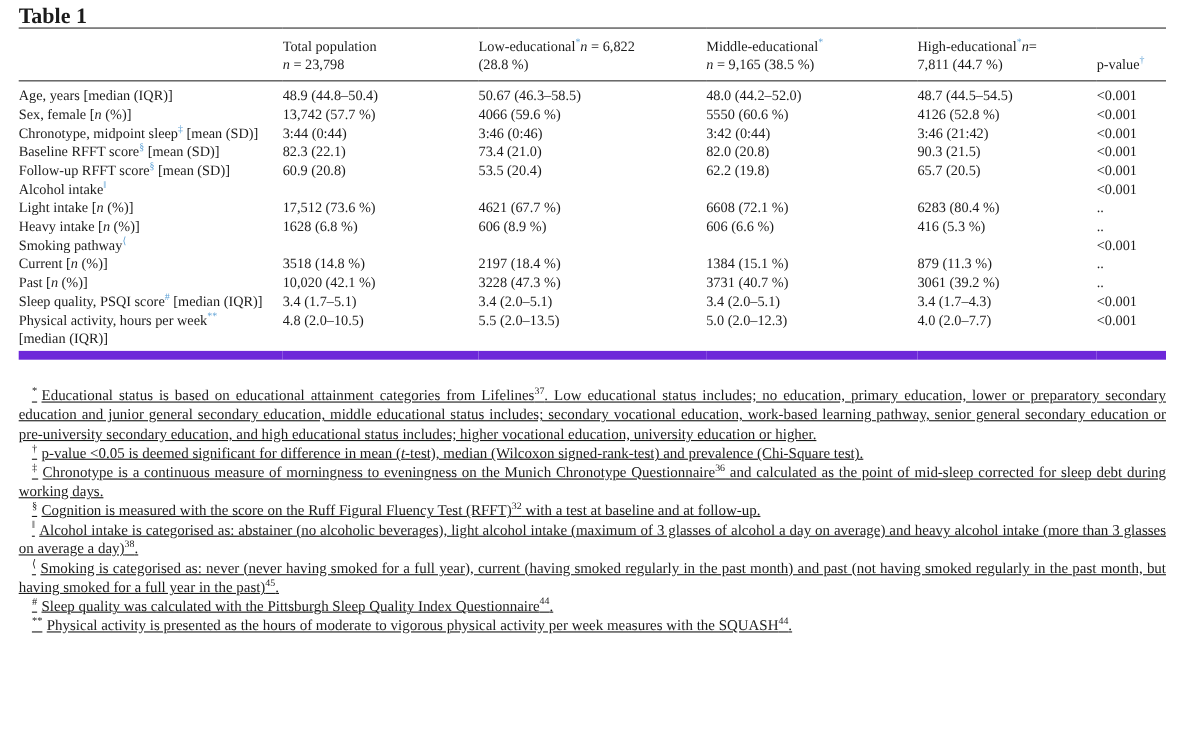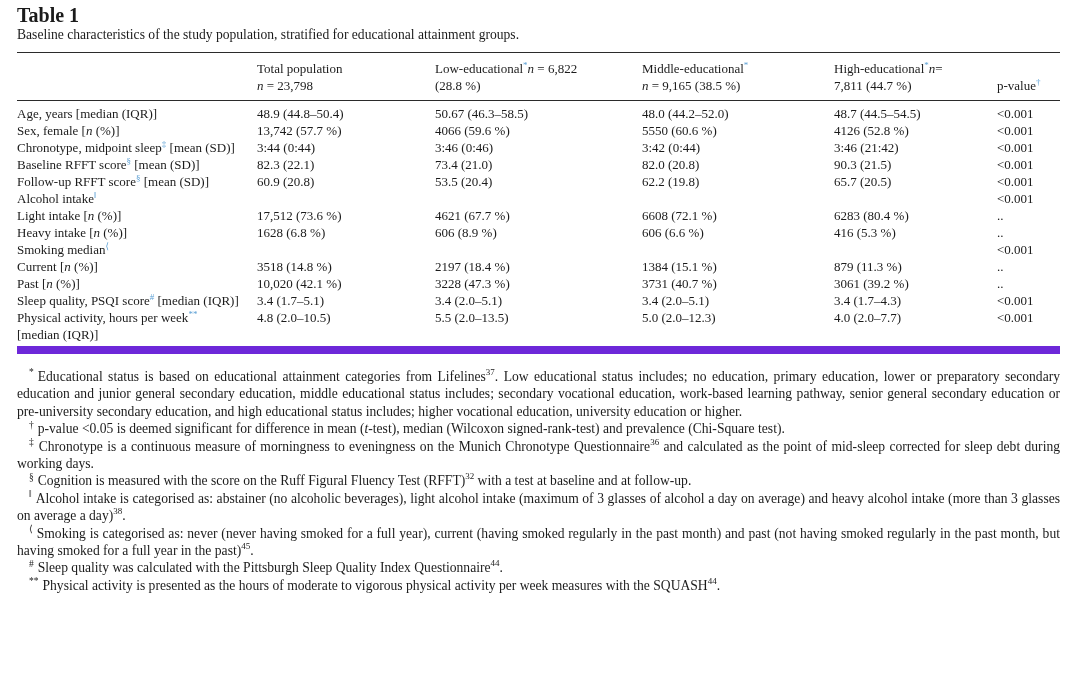--- a/index.html
+++ b/index.html
@@ -28,30 +28,29 @@
   col.c-low{width:207px;}
   col.c-mid{width:192px;}
   col.c-high{width:163px;}
   col.c-p{width:auto;}
   tbody tr:first-child td{padding-top:4px;}
   tbody tr:last-child td{padding-bottom:3px;}
   td.lbl{padding-right:14px;}
   sup{font-size:9px;line-height:0;}
   .mk{color:var(--mk,#5b9fd4);}
   .it{font-style:italic;}
-  .footnotes{margin-top:14px;font-size:13.6px;line-height:17.4px;text-align:justify;}
+  .footnotes{margin-top:24px;font-size:13.6px;line-height:17.4px;text-align:justify;text-decoration:underline;}
   .footnotes p{margin:0;text-indent:12px;}
   .fmark{font-size:9.5px;color:#1b1b1b;padding-right:4px;}
 </style>
 </head>
 <body>
 
 <div class="page">
   <div class="t-title">Table 1</div>
-  <div class="t-caption">Baseline characteristics of the study population, stratified for educational attainment groups.</div>
 
   <table class="data-table">
     <colgroup>
       <col class="c-label">
         <col class="c-total">
         <col class="c-low">
       <col class="c-mid">
         <col class="c-high">
         <col class="c-p">
     </colgroup>
@@ -138,21 +137,21 @@
         </tr>
         <tr>
           <td class="lbl"><span>Heavy intake [</span><span class="it">n</span><span> (%)]</span></td>
           <td>1628 (6.8 %)</td>
           <td>606 (8.9 %)</td>
           <td>606 (6.6 %)</td>
           <td>416 (5.3 %)</td>
           <td>..</td>
         </tr>
         <tr>
-          <td class="lbl"><span>Smoking median</span><sup class="mk">⟨</sup></td>
+          <td class="lbl"><span>Smoking pathway</span><sup class="mk">⟨</sup></td>
           <td></td>
           <td></td>
           <td></td>
           <td></td>
           <td>&lt;0.001</td>
         </tr>
         <tr>
           <td class="lbl"><span>Current [</span><span class="it">n</span><span> (%)]</span></td>
           <td>3518 (14.8 %)</td>
           <td>2197 (18.4 %)</td>

